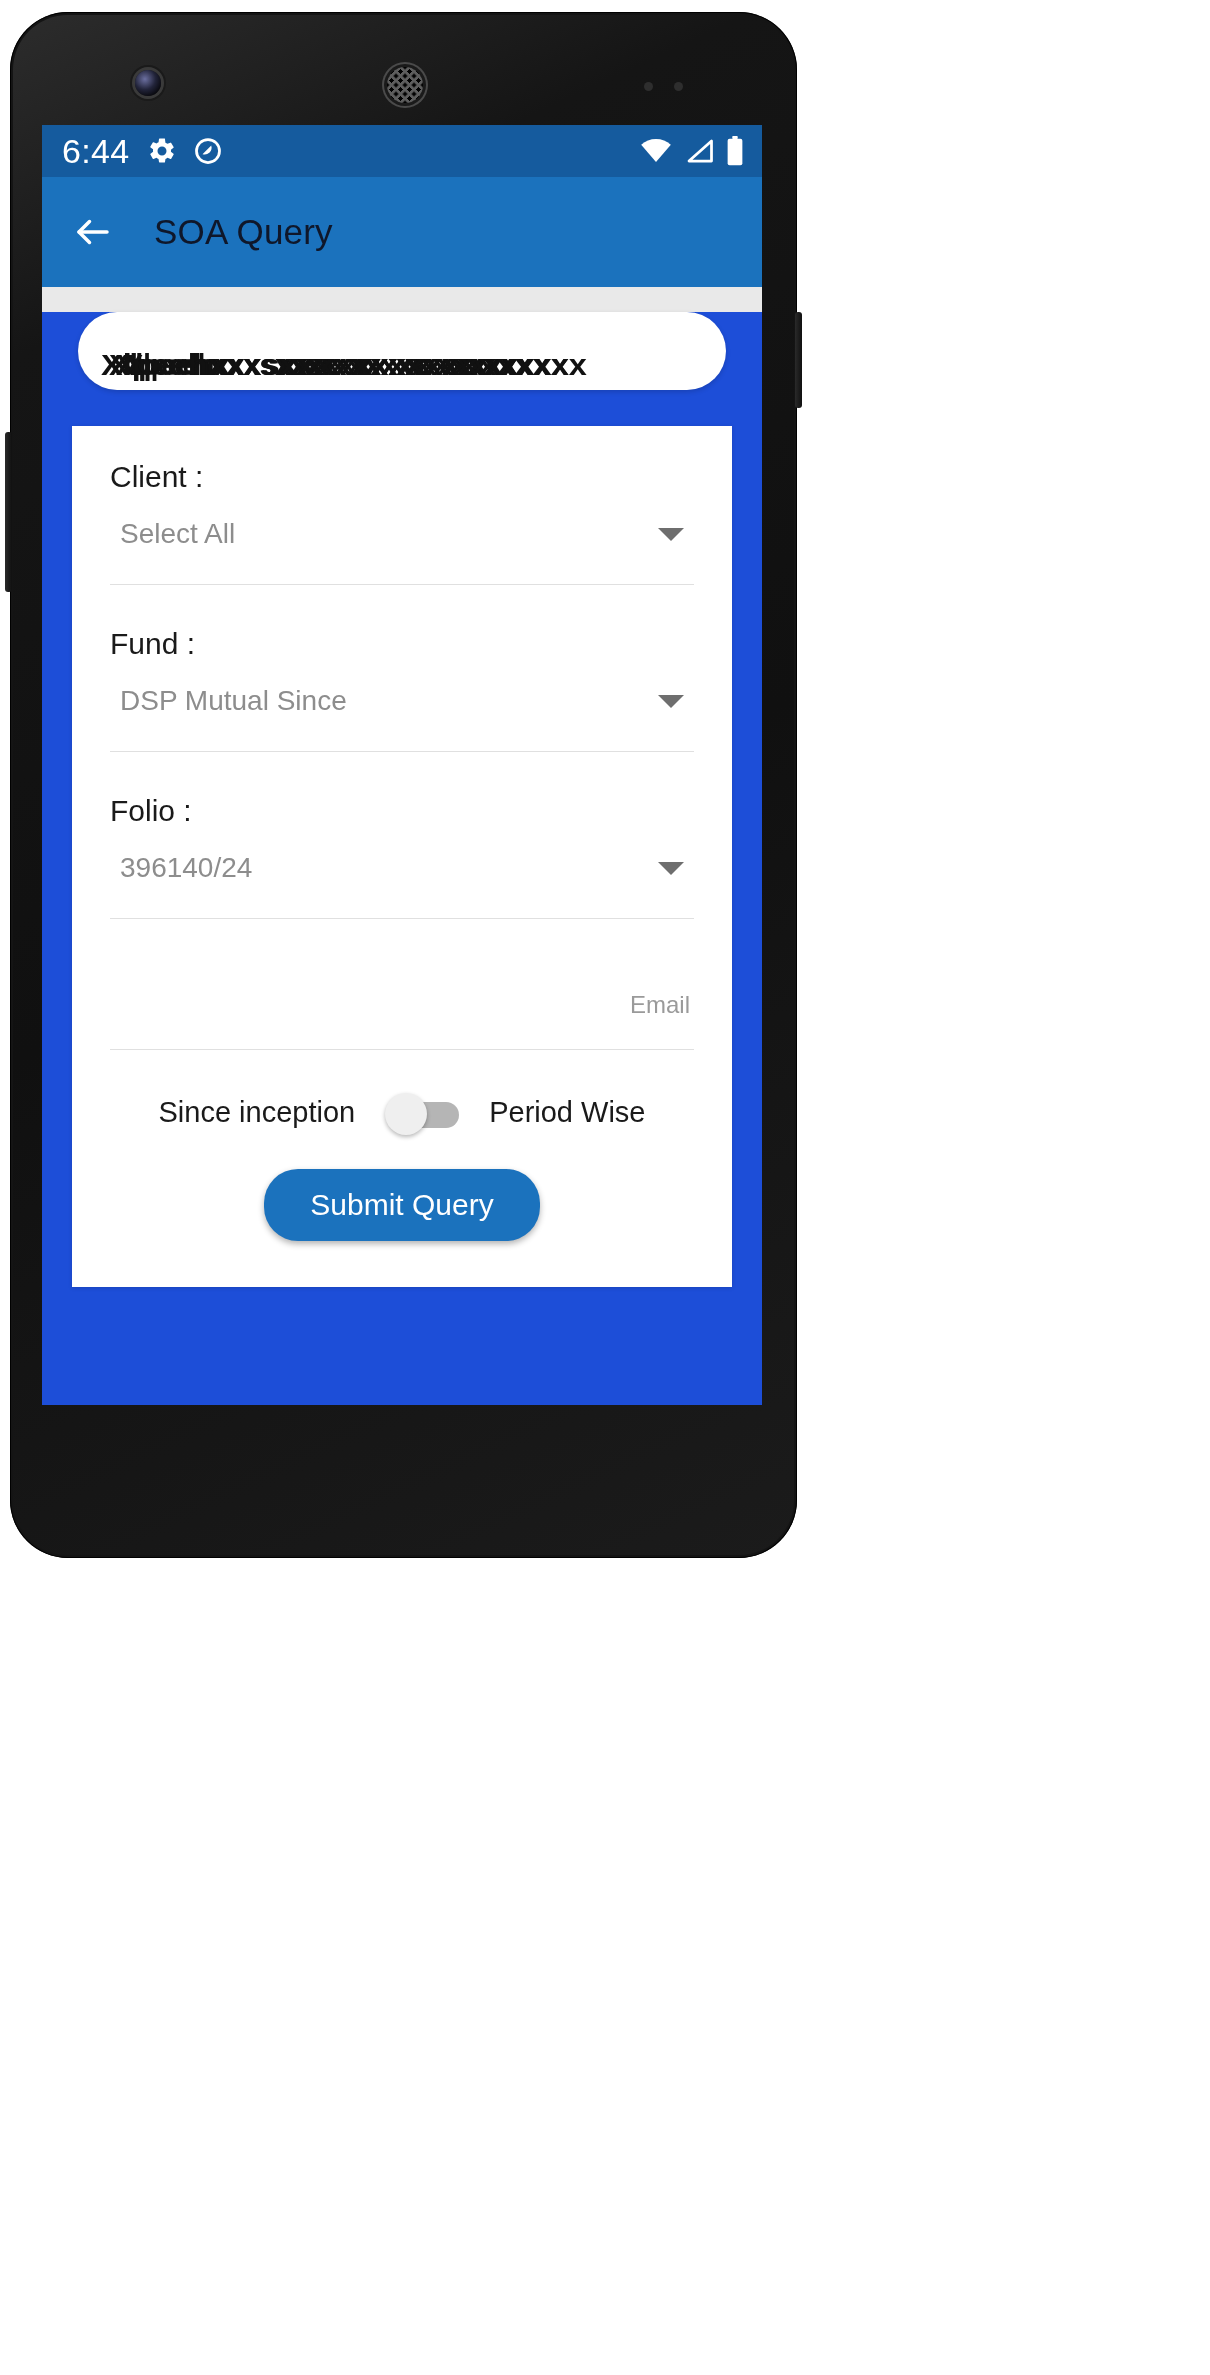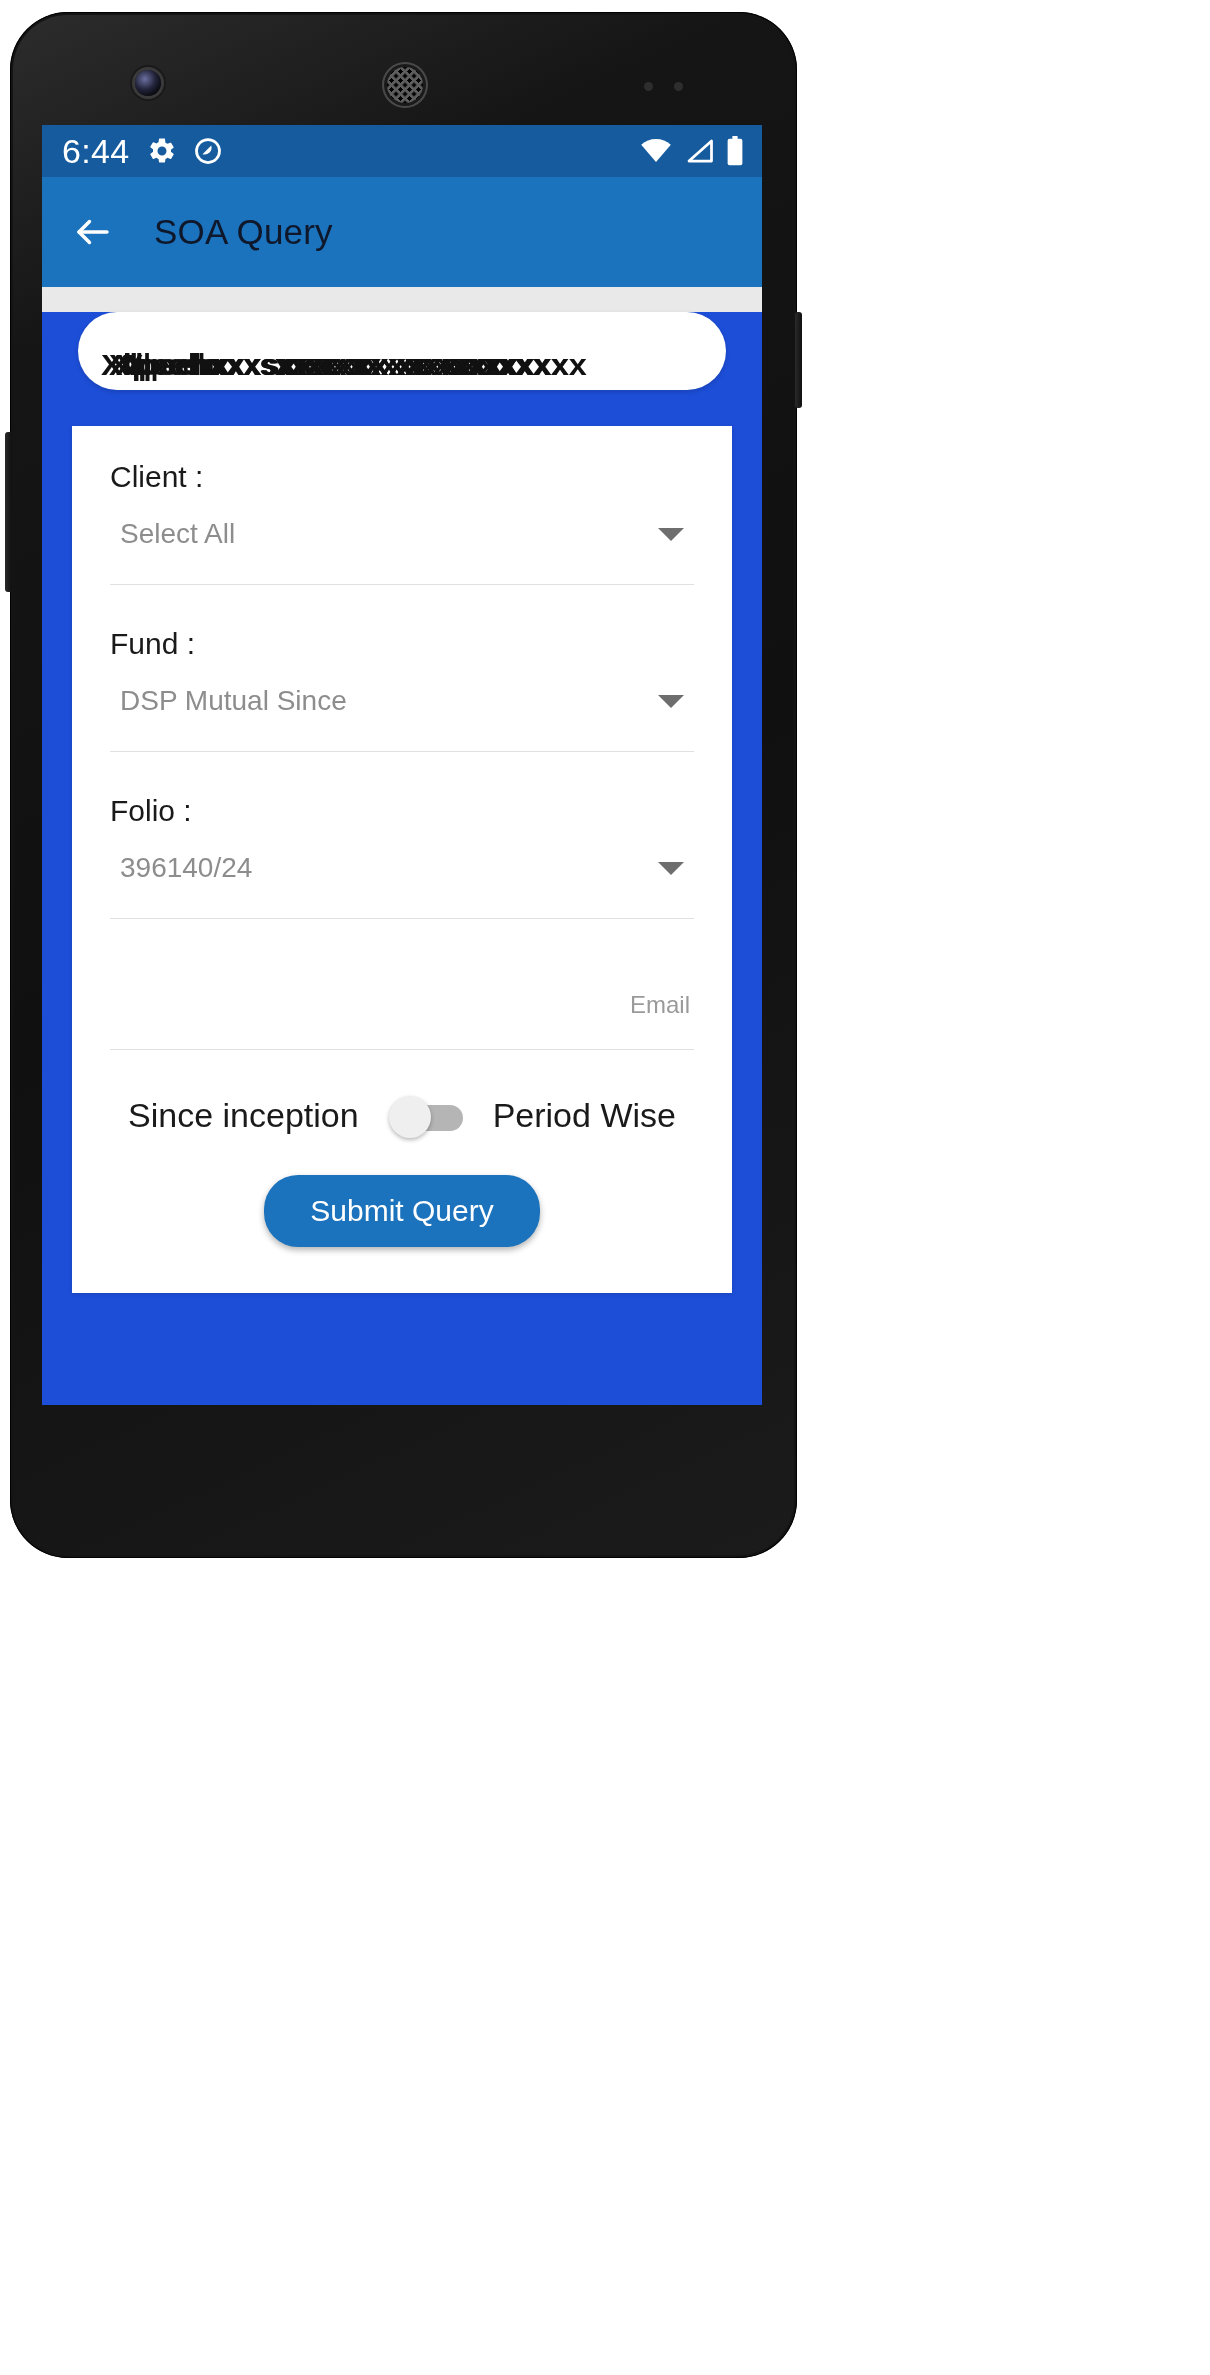--- a/index.html
+++ b/index.html
@@ -224,21 +224,21 @@
   }
 
   .toggle-row {
     display: flex;
     align-items: center;
     justify-content: center;
     gap: 30px;
     padding: 30px 0 12px 0;
   }
   .toggle-label {
-    font-size: 34px;
+    font-size: 29px;
     color: #1a1a1a;
   }
   .switch {
     position: relative;
     width: 74px;
     height: 30px;
   }
   .switch-track {
     position: absolute;
     left: 10px;

